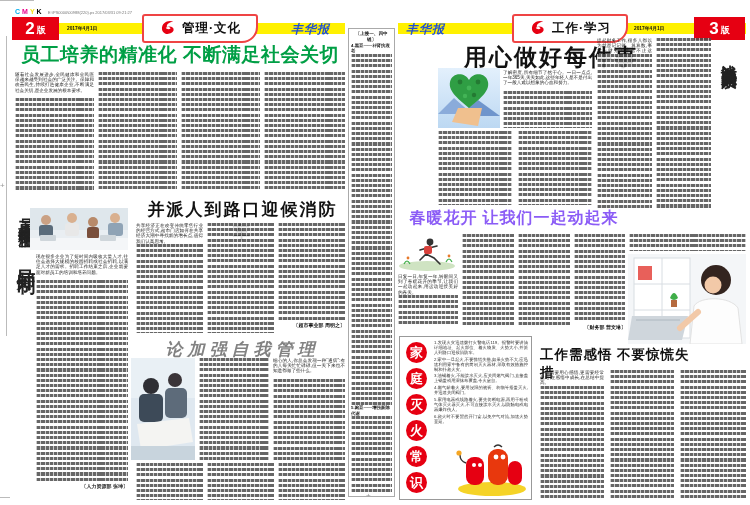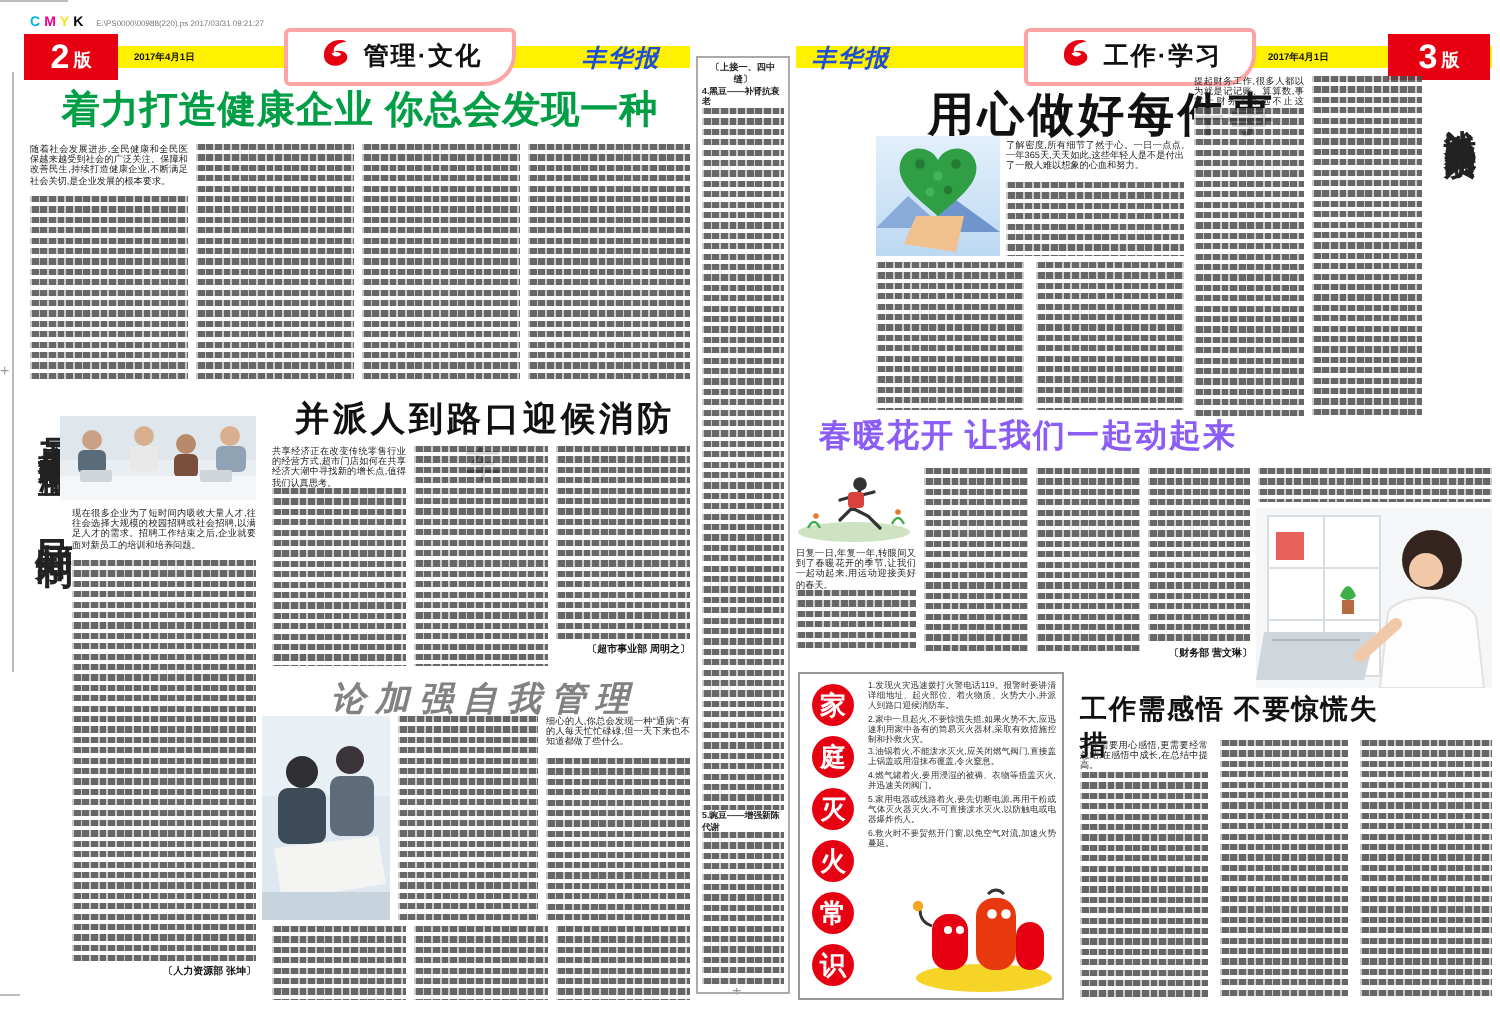--- a/index.html
+++ b/index.html
@@ -15,21 +15,21 @@
   }
   .col{display:flex;flex-direction:column;}
   .col .fillgrow{flex:1;}
   .ex{font-size:4.6px;line-height:5.2px;color:#222;text-align:justify;overflow:hidden;}
   .byline{font-size:5px;font-weight:bold;color:#111;text-align:right;line-height:7px;}
   .vert{writing-mode:vertical-rl;text-orientation:upright;}
   .yellowbar{background:#fff100;height:11px;}
   .redbox{background:#e60012;color:#fff;display:flex;align-items:center;justify-content:center;gap:2px;}
   .redbox .num{font-size:17px;font-weight:900;line-height:1;}
   .redbox .suf{font-size:9px;font-weight:bold;line-height:1;margin-top:4px;}
-  .tab{background:#fff;border:2px solid #fca5a5;border-radius:3px 3px 16px 3px;
+  .tab{background:#fff;border:2px solid #ef4444;border-radius:3px 3px 16px 3px;
        display:flex;align-items:center;justify-content:center;gap:5px;}
   .tablabel{font-size:12.5px;font-weight:900;letter-spacing:1px;color:#111;}
   .masthead{color:#1d4ed8;font-weight:900;font-style:italic;font-size:12px;letter-spacing:1px;
             font-family:"Liberation Serif","DejaVu Serif",serif;}
   .datetxt{font-size:4.8px;font-weight:bold;color:#111;}
   .seam{border:1px solid #aaa;padding:2px 2px;box-sizing:border-box;}
   .seamhead{font-size:4.6px;font-weight:bold;text-align:center;line-height:6px;}
   .seamitem{font-size:4.4px;font-weight:bold;line-height:5.4px;}
   .firecircle{width:21px;height:21px;border-radius:50%;background:#e60012;color:#fff;
               font-size:13px;font-weight:bold;line-height:21px;text-align:center;margin-bottom:5px;}
@@ -65,21 +65,21 @@
       <svg width="18" height="18" viewBox="0 0 24 24">
           <path d="M4,15 C3,6 13,2 19,5 C12,6 10,9 10.5,12 C15,10 20,12 19.5,16 C19,20 12,22.5 8,20.5 C5.3,19.2 4.3,17.3 4,15 Z" fill="#e60012"></path>
           <path d="M9,13 C11,11.5 14,11.5 15.5,13.5 C14,15.5 10.5,15.5 9,13 Z" fill="#fff"></path>
         </svg>
     </span>
     <span class="tablabel">管理·文化</span>
   </div>
   <div class="abs masthead" style="left:291px;top:21px;">丰华报</div>
 
   <div class="abs" style="left:15px;top:42px;width:330px;height:28px;text-align:center;
-       font-size:19px;font-weight:900;letter-spacing:.5px;color:#009f45;">着力打造健康企业  你总会发现一种</div>
+       font-size:19px;font-weight:900;letter-spacing:.5px;color:#009f45;">员工培养的精准化  不断满足社会关切</div>
 
   <div class="abs col" style="left:15px;top:72px;width:79px;height:118px;">
     <div class="ex" style="height:26px;">随着社会发展进步,全民健康和全民医保越来越受到社会的广泛关注。保障和改善民生,持续打造健康企业,不断满足社会关切,是企业发展的根本要求。</div>
     <div class="fill fillgrow"></div>
   </div>
   <div class="abs fill" style="left:98px;top:72px;width:79px;height:118px;"></div>
   <div class="abs fill" style="left:181px;top:72px;width:79px;height:118px;"></div>
   <div class="abs fill" style="left:264px;top:72px;width:81px;height:118px;"></div>
 
   <div class="abs vert" style="left:13px;top:206px;height:290px;">

